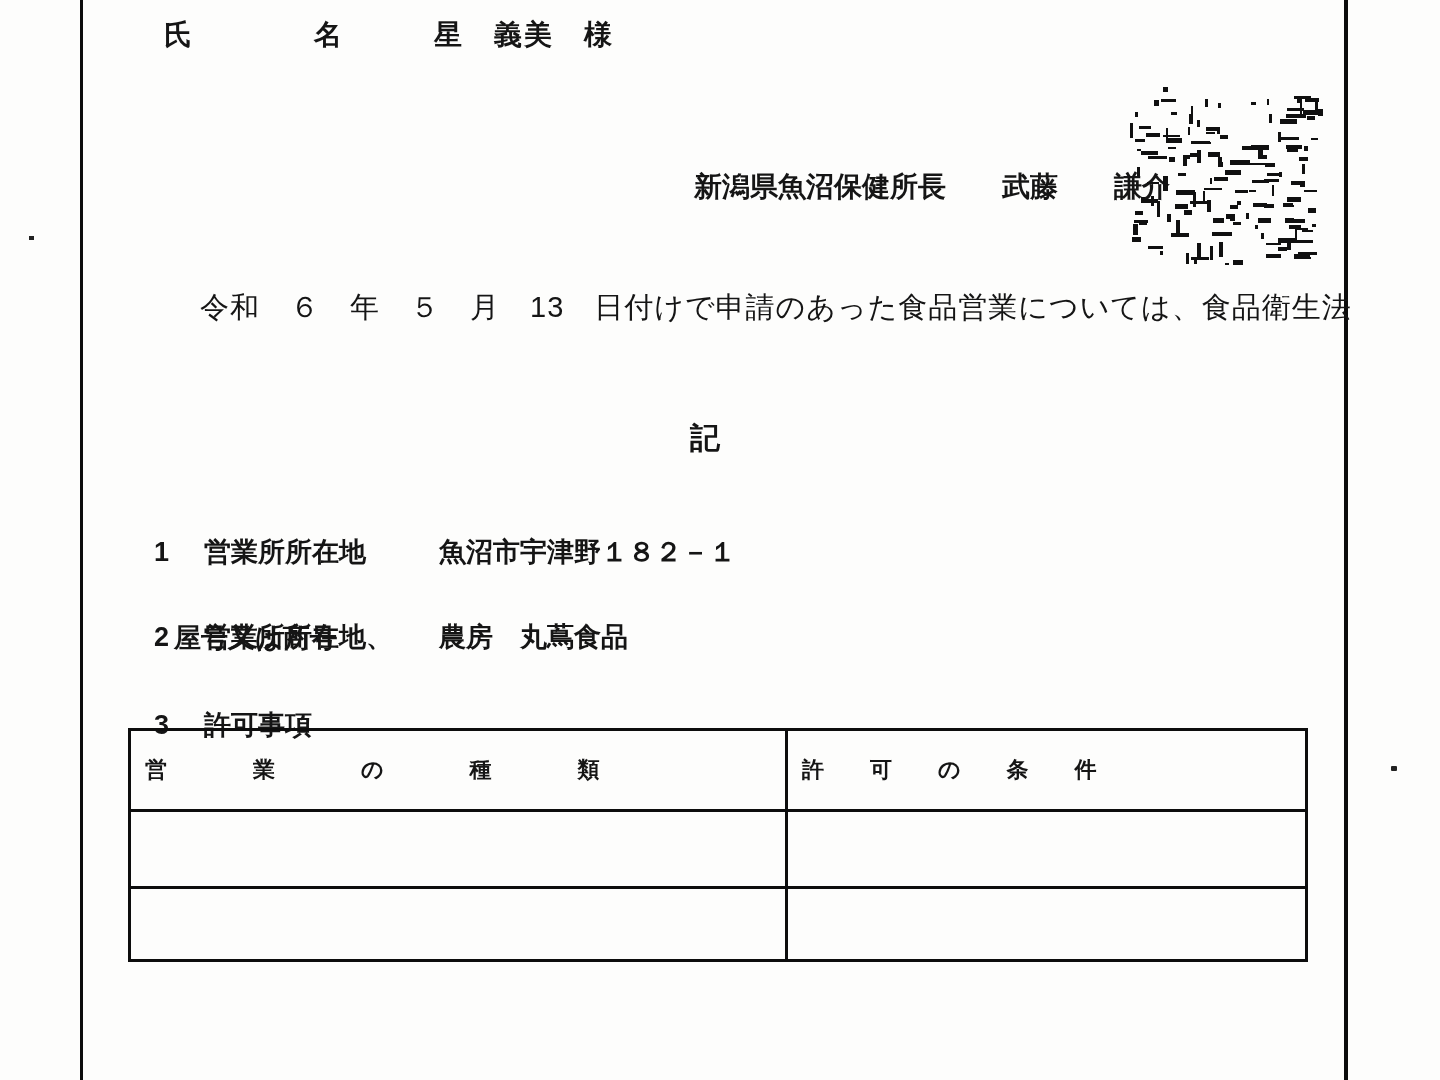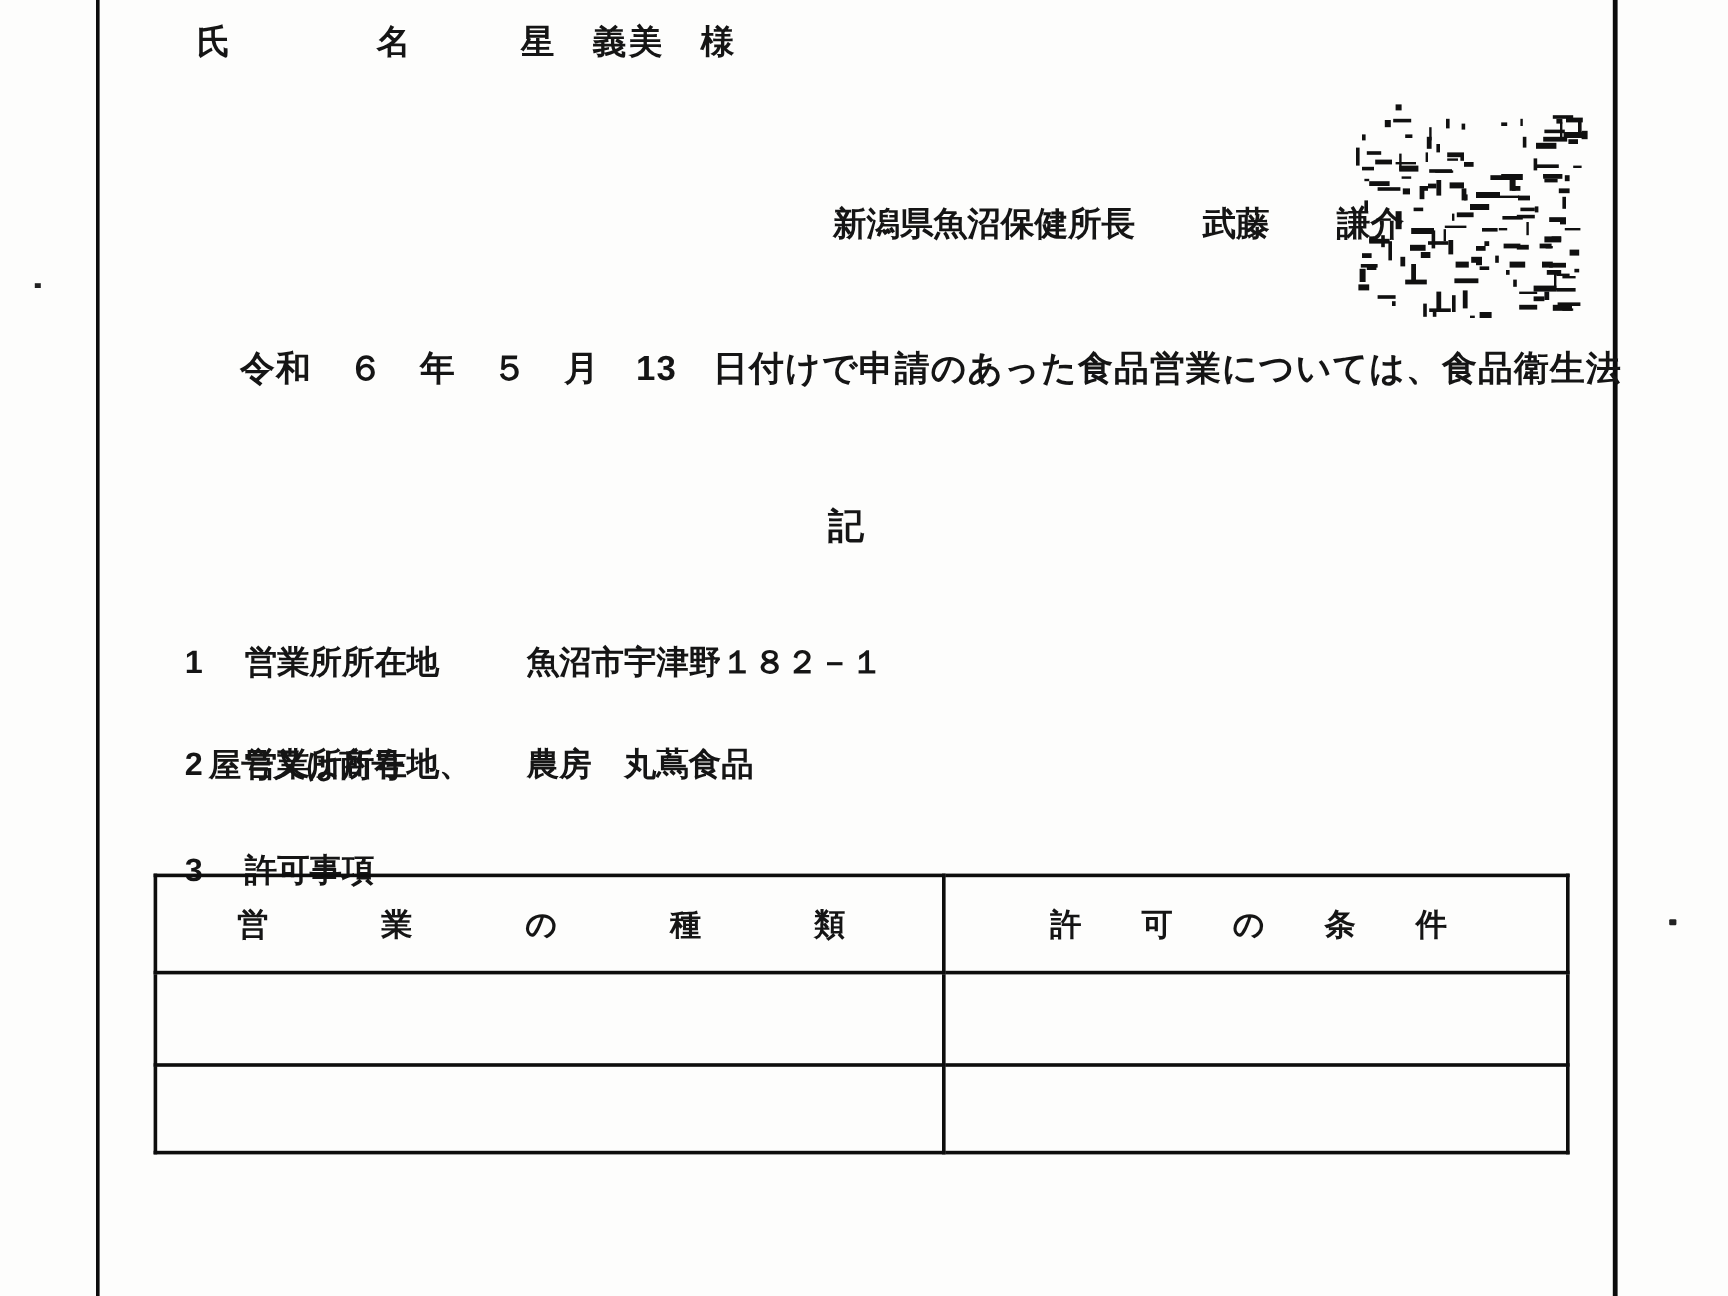--- a/index.html
+++ b/index.html
@@ -22,21 +22,21 @@
   }
   .issuer{
     position:absolute;left:694px;top:168px;
     font-size:28px;font-weight:600;white-space:pre;
   }
   .stamp{
     position:absolute;left:1130px;top:86px;width:196px;height:180px;
   }
   .stamp .noise{position:absolute;background:#101010;}
 
-  .body-line{position:absolute;font-size:29px;font-weight:700;white-space:pre;letter-spacing:1px;}
+  .body-line{position:absolute;font-size:29px;font-weight:400;white-space:pre;letter-spacing:1px;}
   .body-line.l1{left:200px;top:288px;}
   .body-line.l2{left:163px;top:333px;}
 
   .record-marker{position:absolute;left:690px;top:418px;font-size:30px;font-weight:600;}
 
   .item{position:absolute;font-size:27px;font-weight:600;white-space:pre;}
   .item .no{display:inline-block;width:50px;}
   .item .lbl{display:inline-block;width:235px;}
   .item.i1{left:124px;top:503px;}
   .item.i2{left:124px;top:588px;}
@@ -46,21 +46,21 @@
   .perm-table{
     position:absolute;left:128px;top:728px;width:1177px;
     border-collapse:collapse;table-layout:fixed;
   }
   .perm-table td{
     border:3px solid #0d0d0d;vertical-align:middle;padding:0 14px;
     overflow:hidden;
   }
   .perm-table col.c1{width:657px;}
   .perm-table col.c2{width:520px;}
-  .perm-table tr.hdr td{height:78px;text-align:center;font-size:26px;font-weight:600;letter-spacing:14px;}
+  .perm-table tr.hdr td{height:78px;font-size:22px;font-weight:600;letter-spacing:14px;}
   .perm-table tr.hdr td.cond{letter-spacing:12px;}
   .perm-table tr.r0 td{height:74px;}
   .perm-table tr.r1 td{height:80px;}
   .perm-table tr.r2 td{height:74px;}
   .perm-table tr.r3 td{height:70px;}
   .perm-table td.type{font-size:37px;font-weight:600;letter-spacing:3px;}
   .circle-num{
     display:inline-flex;align-items:center;justify-content:center;
     width:44px;height:44px;border:3px solid #111;border-radius:50%;
     font-size:23px;font-weight:700;letter-spacing:0;

